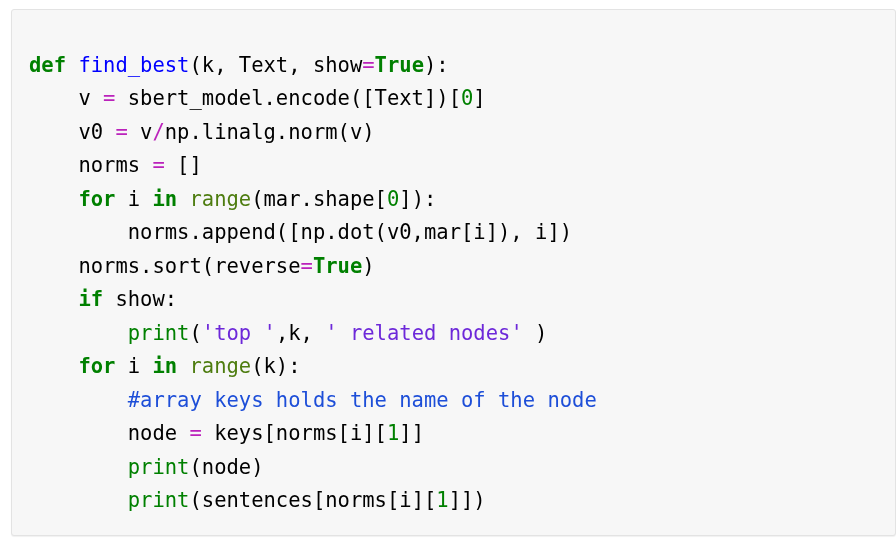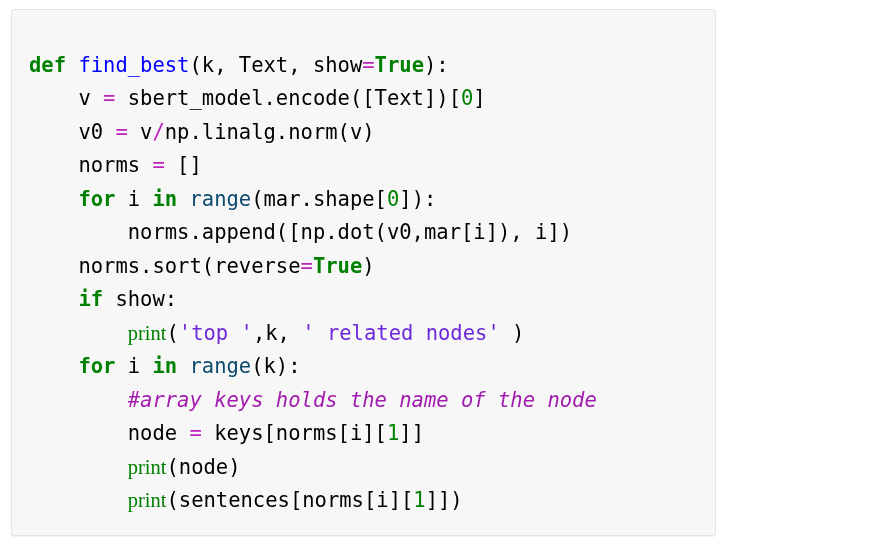--- a/index.html
+++ b/index.html
@@ -11,21 +11,21 @@
     width: 896px;
     height: 546px;
     overflow: hidden;
     font-family: "DejaVu Sans Mono", monospace;
   }
 
   #code-card {
     position: absolute;
     left: 11px;
     top: 9px;
-    width: 705px;
+    width: 885px;
     height: 527px;
     background: #f7f7f7;
     border: 1px solid #e3e3e3;
     border-radius: 3px;
     box-sizing: border-box;
     box-shadow: 0 1px 1px rgba(0,0,0,0.06);
     overflow: hidden;
   }
 
   #code-body {
@@ -42,27 +42,27 @@
   }
 
   .code-line {
     white-space: pre;
     min-height: 33.5px;
   }
 
   
   .tok-k   { color: #008000; font-weight: bold; }   
   .tok-fn  { color: #0000ff; }                      
-  .tok-bi  { color: #008000; font-family: Liberation Serif, serif; }                      
-  .tok-bi2 { color: #0c4a6e; }                      
+  .tok-bi  { color: #008000; }                      
+  .tok-bi2 { color: #4d7c0f; }                      
   .tok-op  { color: #bb22bb; }                      
   .tok-n   { color: #000000; }                      
   .tok-num { color: #008000; }                      
   .tok-s   { color: #6d28d9; }                      
-  .tok-c   { color: #a21caf; font-style: italic; }  
+  .tok-c   { color: #1d4ed8; }  
   .tok-p   { color: #000000; }                      
 </style>
 </head>
 <body>
 
 <div id="code-card">
   <pre id="code-body"><div class="code-line"><span class="tok-k">def</span><span class="tok-p"> </span><span class="tok-fn">find_best</span><span class="tok-p">(k, Text, show</span><span class="tok-op">=</span><span class="tok-k">True</span><span class="tok-p">):</span></div><div class="code-line"><span>    </span><span class="tok-n">v </span><span class="tok-op">=</span><span class="tok-p"> sbert_model.encode([Text])[</span><span class="tok-num">0</span><span class="tok-p">]</span></div><div class="code-line"><span>    </span><span class="tok-n">v0 </span><span class="tok-op">=</span><span class="tok-p"> v</span><span class="tok-op">/</span><span class="tok-p">np.linalg.norm(v)</span></div><div class="code-line"><span>    </span><span class="tok-n">norms </span><span class="tok-op">=</span><span class="tok-p"> []</span></div><div class="code-line"><span>    </span><span class="tok-k">for</span><span class="tok-p"> i </span><span class="tok-k">in</span><span class="tok-p"> </span><span class="tok-bi2">range</span><span class="tok-p">(mar.shape[</span><span class="tok-num">0</span><span class="tok-p">]):</span></div><div class="code-line"><span>        </span><span class="tok-p">norms.append([np.dot(v0,mar[i]), i])</span></div><div class="code-line"><span>    </span><span class="tok-p">norms.sort(reverse</span><span class="tok-op">=</span><span class="tok-k">True</span><span class="tok-p">)</span></div><div class="code-line"><span>    </span><span class="tok-k">if</span><span class="tok-p"> show:</span></div><div class="code-line"><span>        </span><span class="tok-bi">print</span><span class="tok-p">(</span><span class="tok-s">'top '</span><span class="tok-p">,k, </span><span class="tok-s">' related nodes'</span><span class="tok-p"> )</span></div><div class="code-line"><span>    </span><span class="tok-k">for</span><span class="tok-p"> i </span><span class="tok-k">in</span><span class="tok-p"> </span><span class="tok-bi2">range</span><span class="tok-p">(k):</span></div><div class="code-line"><span>        </span><span class="tok-c">#array keys holds the name of the node</span></div><div class="code-line"><span>        </span><span class="tok-n">node </span><span class="tok-op">=</span><span class="tok-p"> keys[norms[i][</span><span class="tok-num">1</span><span class="tok-p">]]</span></div><div class="code-line"><span>        </span><span class="tok-bi">print</span><span class="tok-p">(node)</span></div><div class="code-line"><span>        </span><span class="tok-bi">print</span><span class="tok-p">(sentences[norms[i][</span><span class="tok-num">1</span><span class="tok-p">]])</span></div></pre>
 </div>
 
 </body></html>

